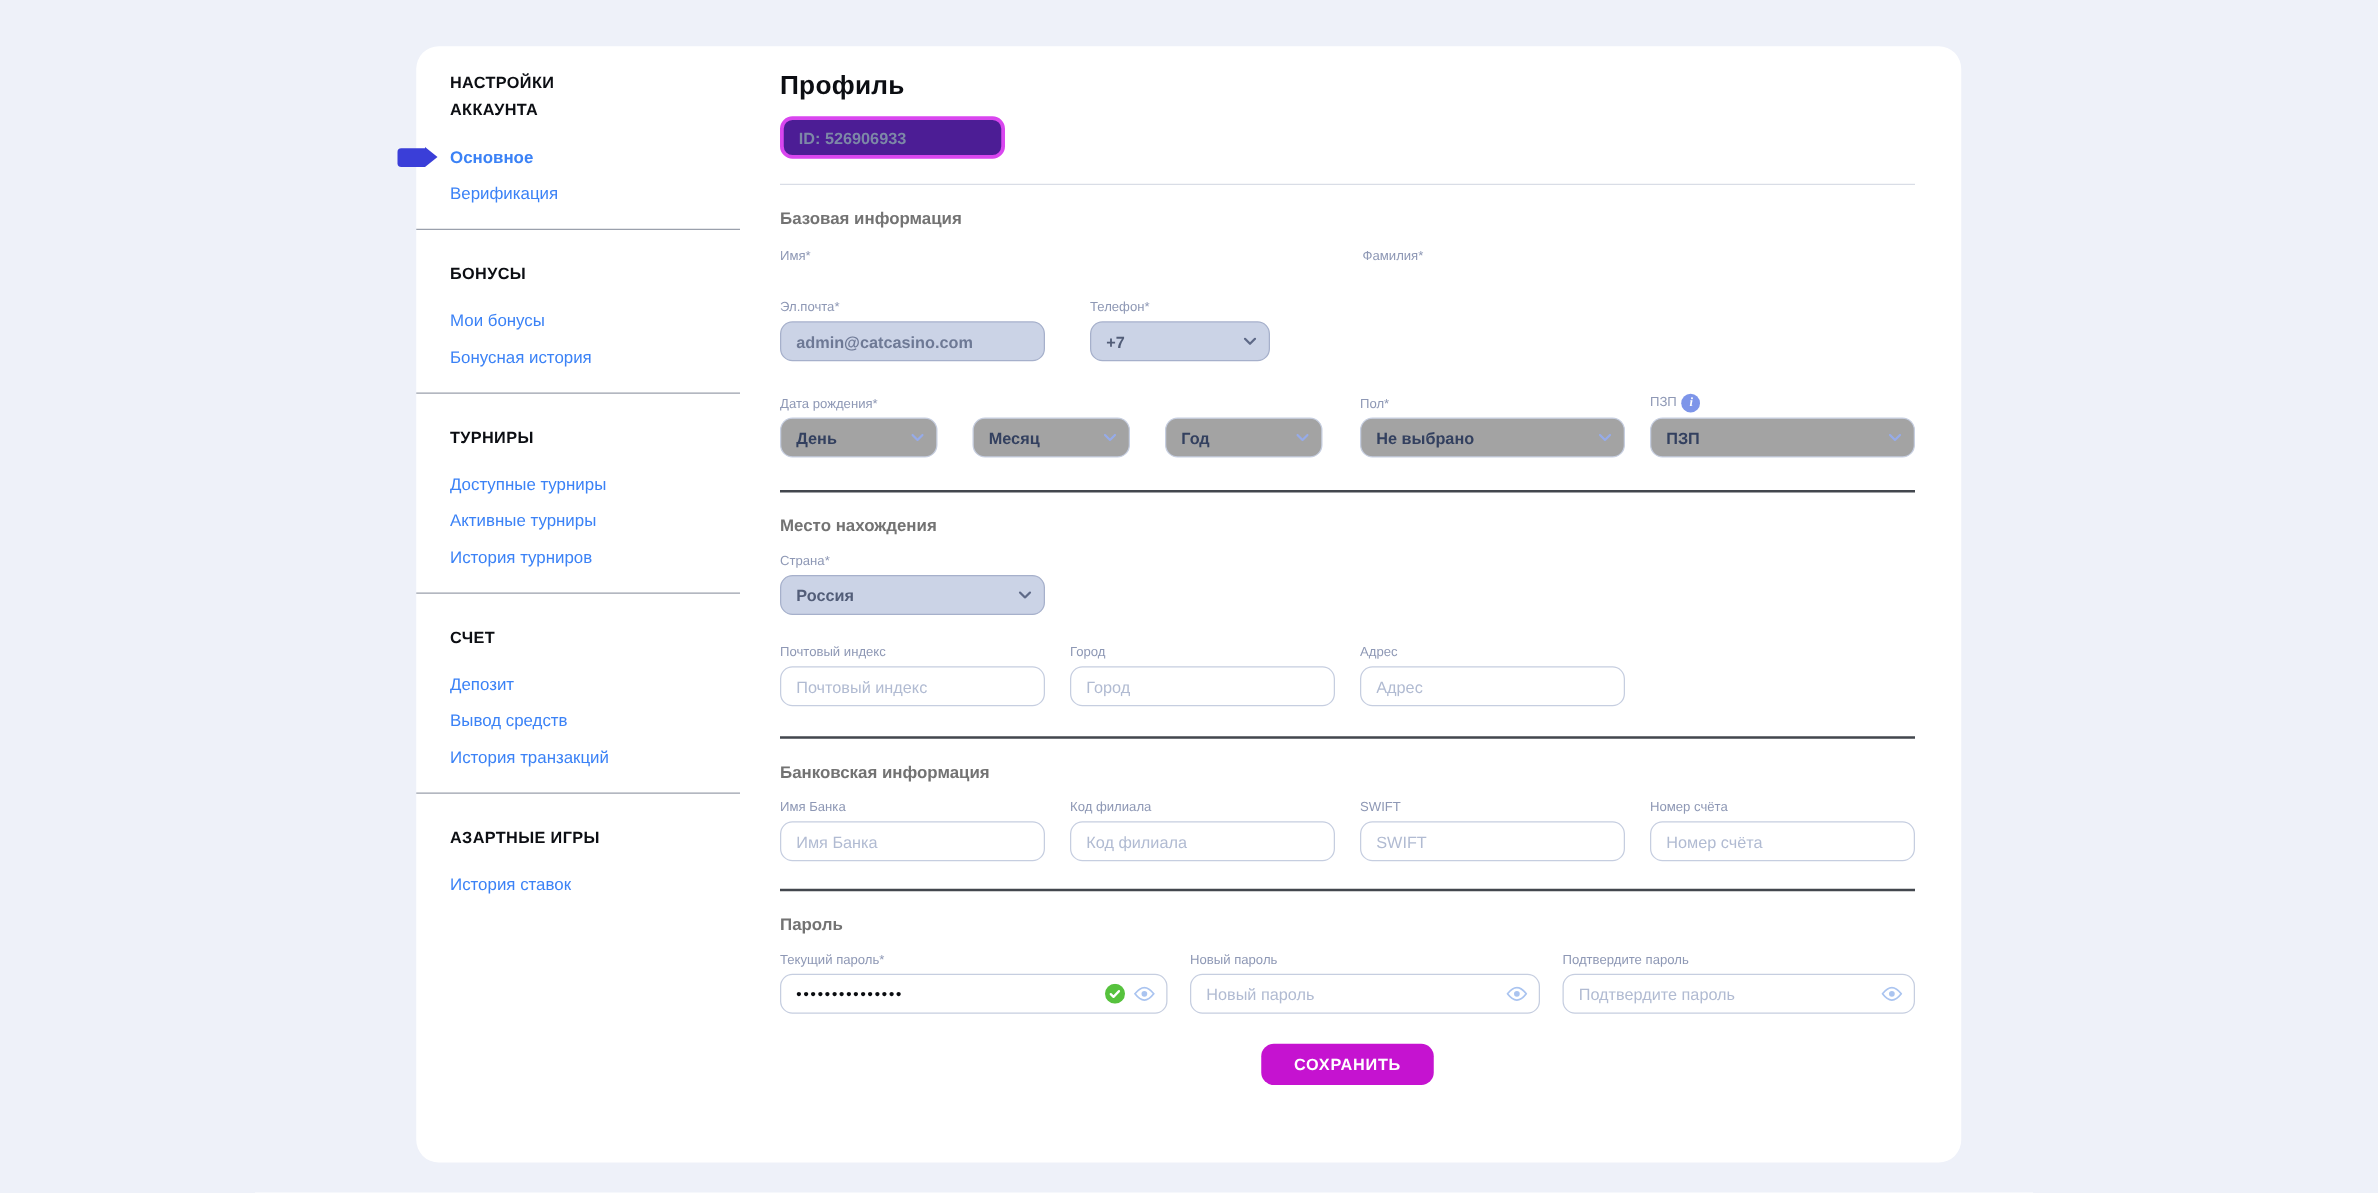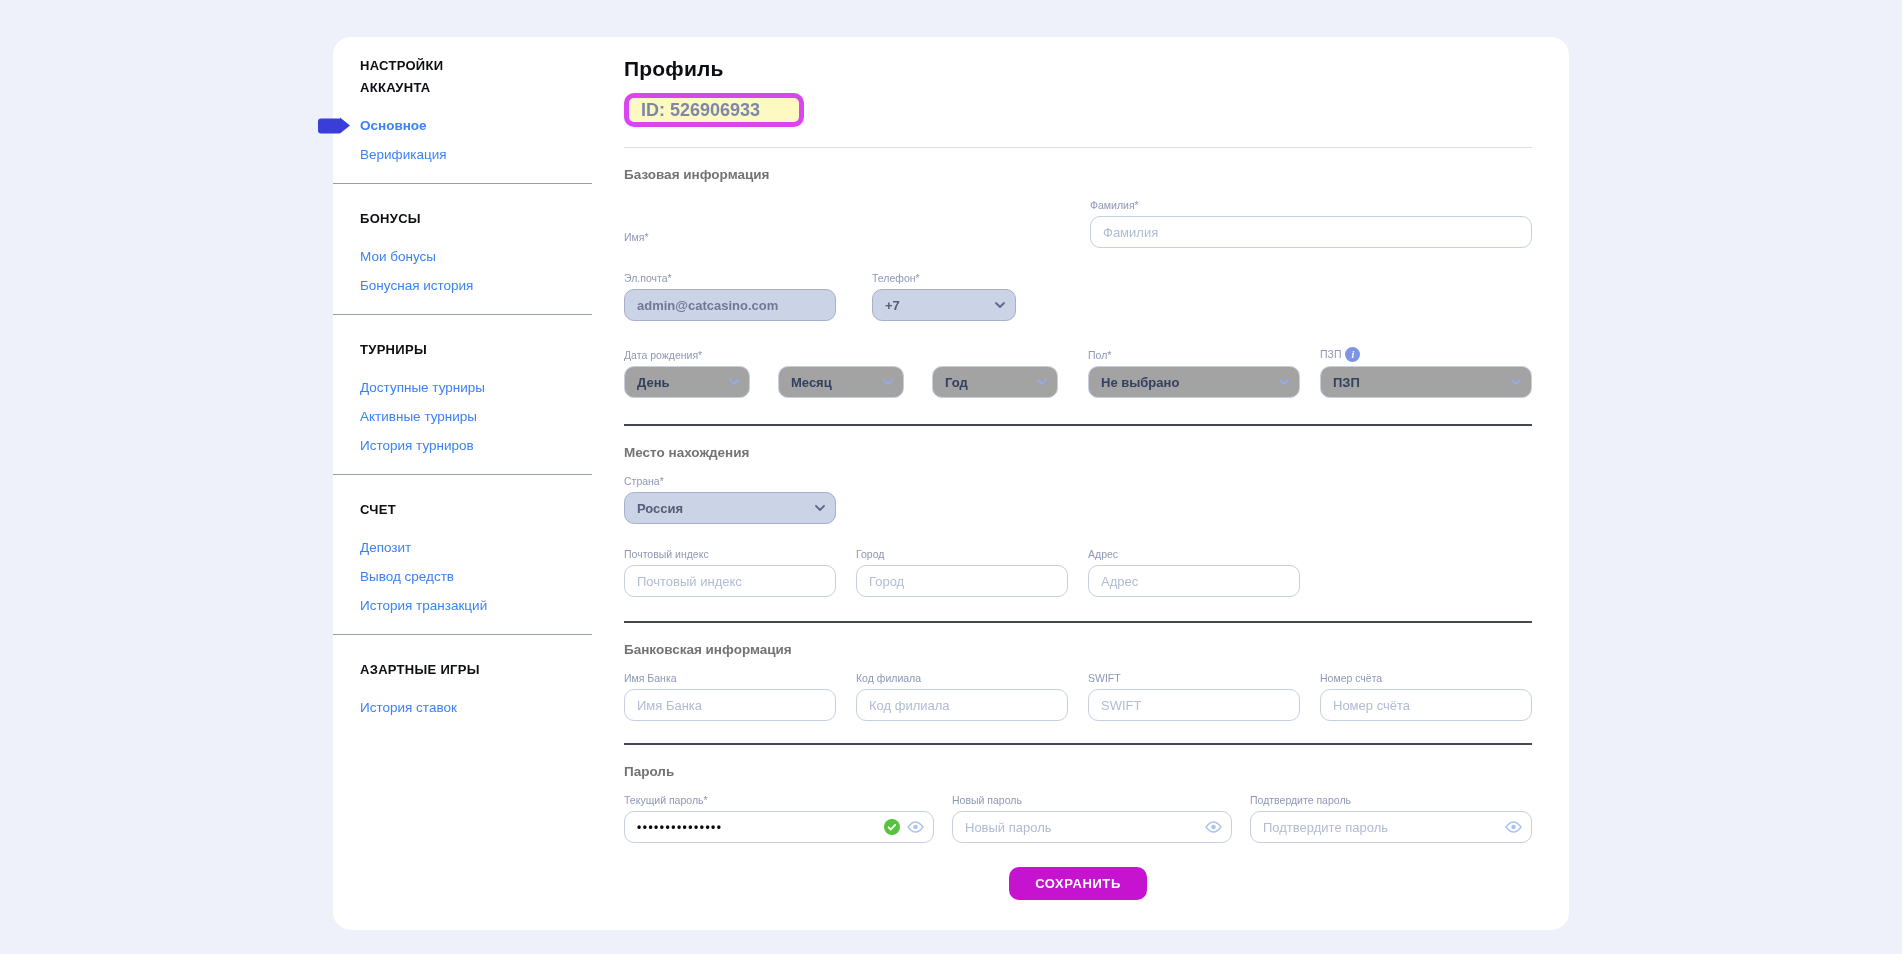--- a/index.html
+++ b/index.html
@@ -76,25 +76,25 @@
   .page-title{
     font-size:21px;
     font-weight:800;
     color:#0c0e13;
     letter-spacing:0.2px;
     line-height:24px;
   }
   .id-input{
     margin-top:12px;
     width:180px;height:34px;
-    background:#fef9c3;
-    border:5px solid #d946ef;
+    background:#4c1d95;
+    border:3px solid #d946ef;
     border-radius:10px;
     color:#7d88a7;
-    font-size:18px;font-weight:600;
+    font-size:13px;font-weight:600;
     padding:0 12px;
     box-sizing:border-box;
     font-family:"Liberation Sans", sans-serif;
   }
   .divider-light{height:1px;background:#d9dde6;margin-top:20px;}
   .divider-dark{height:2px;background:#43474e;margin-top:26px;}
   .section-title{
     margin-top:18px;
     font-size:13.5px;
     font-weight:700;
@@ -269,21 +269,20 @@
 
     
     <div class="section-title">Базовая информация</div>
 
     <div class="row" style="margin-top:16px;gap:24px;">
       <div class="field w-half">
         <label>Имя*</label>
       </div>
       <div class="field w-half">
         <label>Фамилия*</label>
-        <input class="txt" placeholder="Фамилия" style="">
       </div>
     </div>
 
     <div class="row" style="margin-top:24px;gap:36px;">
       <div class="field w212">
         <label>Эл.почта*</label>
         <input class="txt gray" readonly="" value="admin@catcasino.com" style="">
       </div>
       <div class="field w144">
         <label>Телефон*</label>

